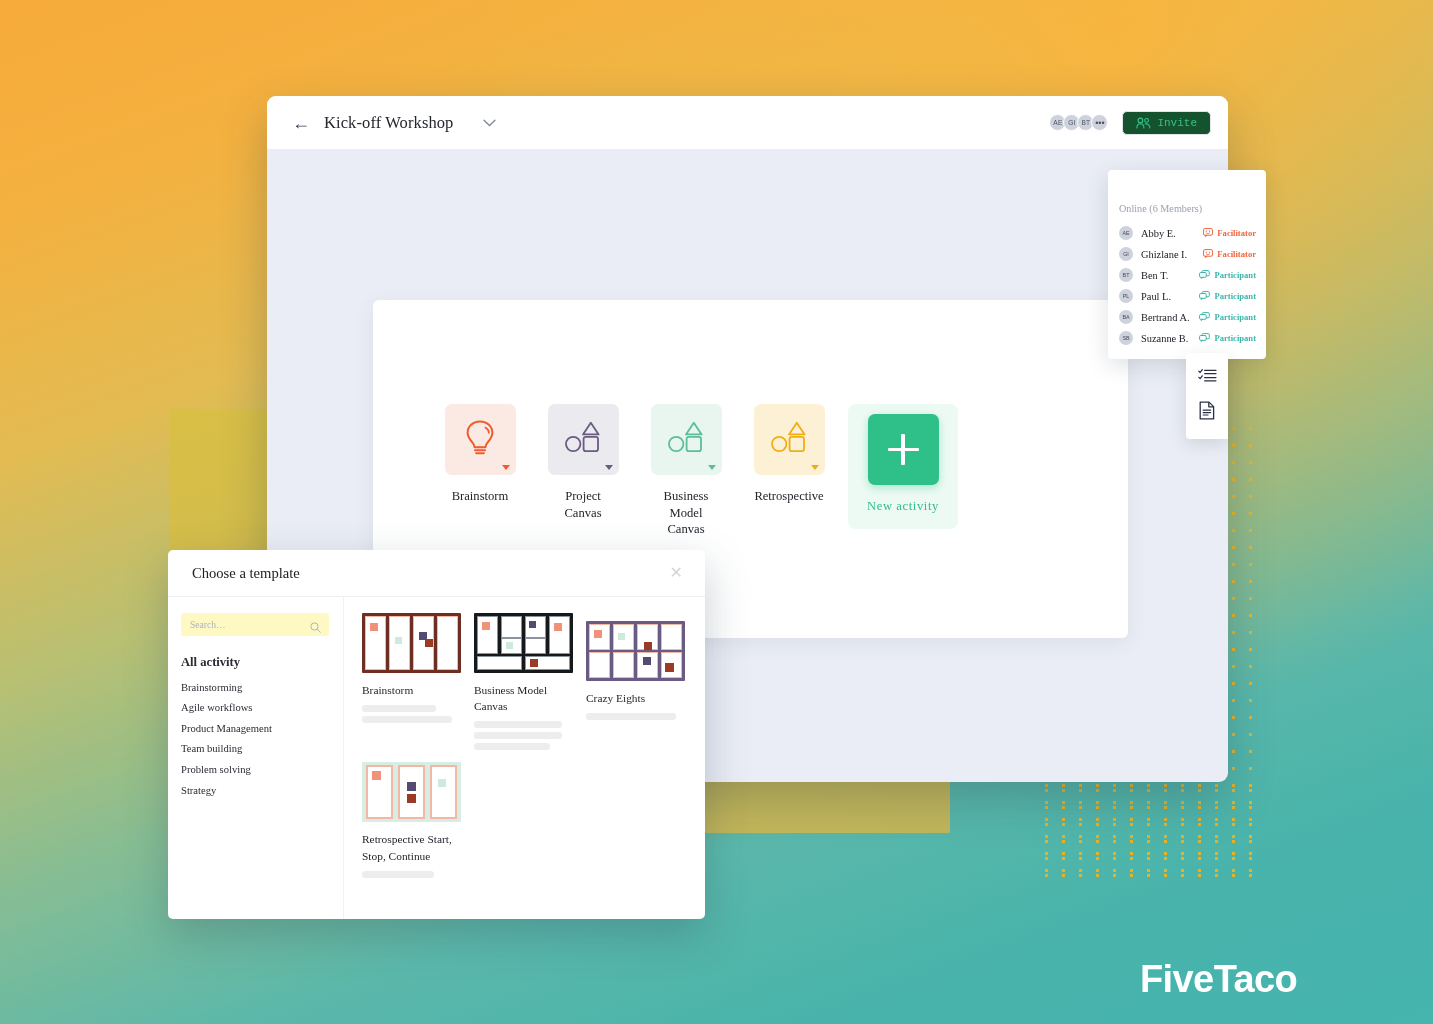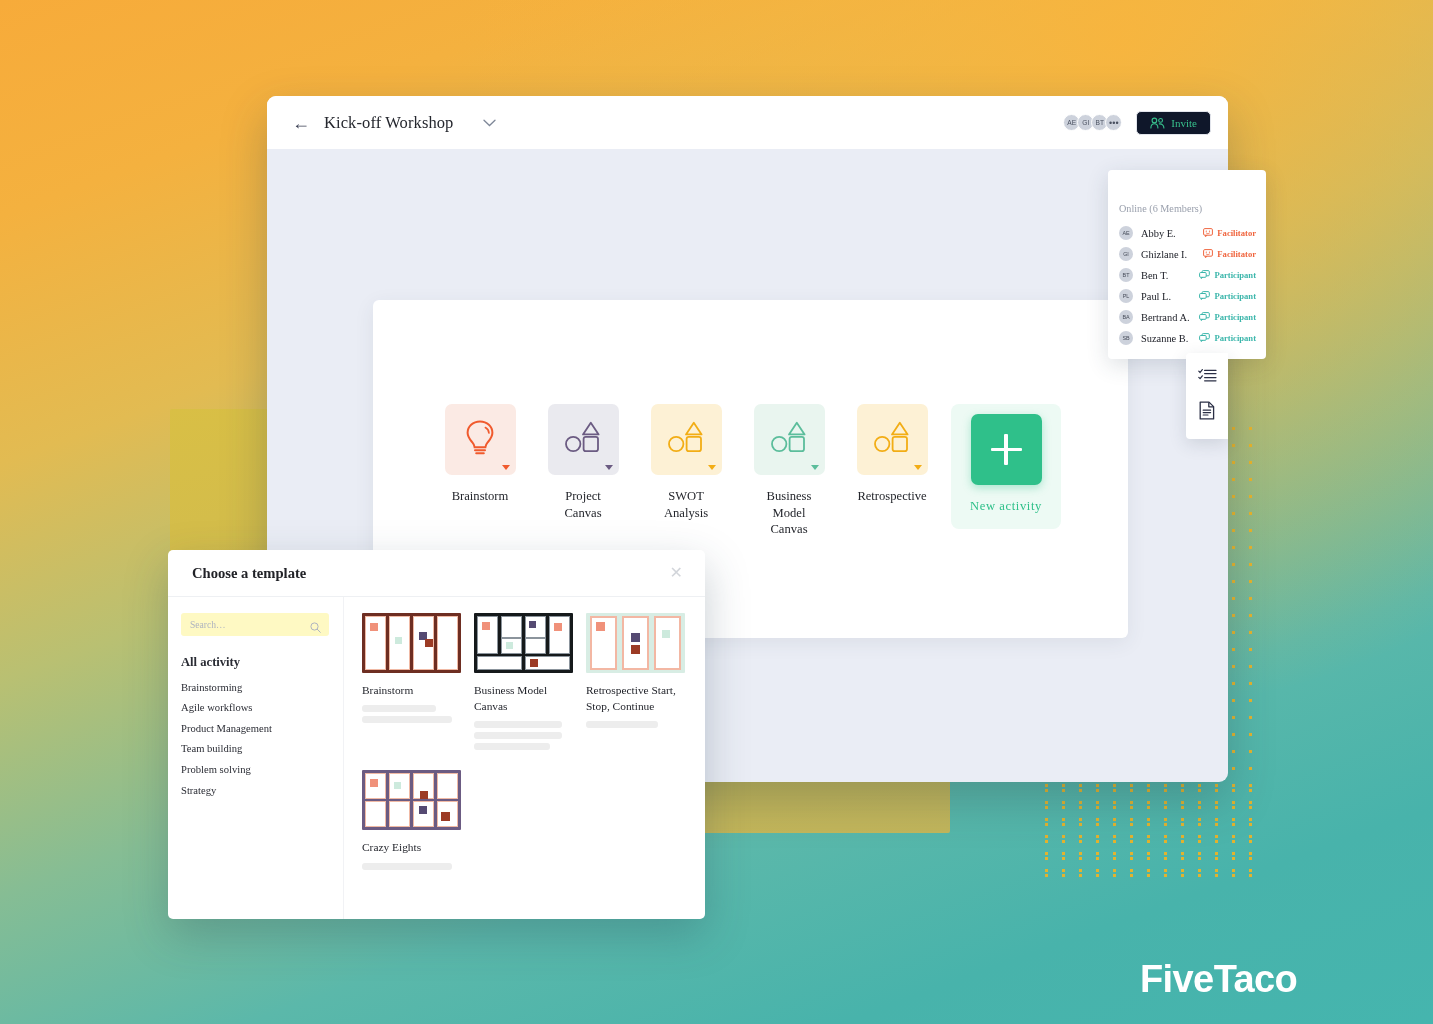--- a/index.html
+++ b/index.html
@@ -85,23 +85,23 @@
     font-size: 6.6px; font-family: "Liberation Sans", sans-serif;
     display: flex; align-items: center; justify-content: center;
     border: 1.4px solid #fff; margin-left: -3px;
     letter-spacing: .2px;
   }
   .avatar:first-child { margin-left: 0; }
   .avatar.more { font-size: 9px; letter-spacing: 0; }
   #invite-btn {
     display: flex; align-items: center; gap: 6px;
     border: 1px solid #e2e5ec; border-radius: 5px;
-    padding: 5px 13px; background: #0f172a;
+    padding: 5px 13px; background: #14532d;
     font-size: 11px; color: #37c08c; cursor: pointer;
-    font-family: Liberation Serif, serif;
+    font-family: Liberation Mono, monospace;
   }
   #invite-btn svg { display: block; }
 
   
   #board-card {
     position: absolute; left: 106px; top: 204px;
     width: 755px; height: 338px;
     background: #fff; border-radius: 6px;
     box-shadow: 0 5px 20px rgba(50,60,80,.08);
   }
@@ -187,21 +187,21 @@
     position: absolute; left: 168px; top: 550px;
     width: 537px; height: 369px;
     background: #fff; border-radius: 5px;
     box-shadow: 0 16px 44px rgba(40,60,80,.26);
     overflow: hidden;
   }
   #modal-header {
     height: 47px; border-bottom: 1px solid #eef0f3;
     display: flex; align-items: center; padding: 0 22px 0 24px;
   }
-  #modal-title { font-size: 14.6px; color: #212227; font-weight: bold; }
+  #modal-title { font-size: 14.6px; color: #212227; }
   #modal-close {
     margin-left: auto; color: #d2d5da; font-size: 16px;
     cursor: pointer; line-height: 1; font-family:"Liberation Sans",sans-serif;
   }
   #modal-body { display: flex; height: 322px; }
   #modal-sidebar {
     width: 176px; padding: 16px 14px 0 13px;
     border-right: 1px solid #f1f2f5;
   }
   #search-wrap {
@@ -317,34 +317,20 @@
                 <rect x="19.6" y="15.8" width="14.4" height="14.4" rx="2.2" fill="none" stroke="#6b5b82" stroke-width="1.8"></rect>
                 <path d="M26.8 1.8 L34.6 13.4 L19 13.4 Z" fill="none" stroke="#6b5b82" stroke-width="1.8" stroke-linejoin="round"></path>
               </svg>
             </span>
             <span class="caret"></span>
           </div>
           <div class="label" style="white-space:pre-line">Project
 Canvas</div>
         </div>
 
-        <div class="activity">
-          <div class="tile" style="background:#fdf1d5;color:#f2ad15">
-            <span>
-              <svg width="38" height="33" viewBox="0 0 38 33">
-                <circle cx="9.2" cy="23" r="7.2" fill="none" stroke="#f2ad15" stroke-width="1.8"></circle>
-                <rect x="19.6" y="15.8" width="14.4" height="14.4" rx="2.2" fill="none" stroke="#f2ad15" stroke-width="1.8"></rect>
-                <path d="M26.8 1.8 L34.6 13.4 L19 13.4 Z" fill="none" stroke="#f2ad15" stroke-width="1.8" stroke-linejoin="round"></path>
-              </svg>
-            </span>
-            <span class="caret"></span>
-          </div>
-          <div class="label" style="white-space:pre-line">SWOT
-Analysis</div>
-        </div>
 
         <div class="activity">
           <div class="tile" style="background:#e9f5ef;color:#5bbd9b">
             <span>
               <svg width="38" height="33" viewBox="0 0 38 33">
                 <circle cx="9.2" cy="23" r="7.2" fill="none" stroke="#5bbd9b" stroke-width="1.8"></circle>
                 <rect x="19.6" y="15.8" width="14.4" height="14.4" rx="2.2" fill="none" stroke="#5bbd9b" stroke-width="1.8"></rect>
                 <path d="M26.8 1.8 L34.6 13.4 L19 13.4 Z" fill="none" stroke="#5bbd9b" stroke-width="1.8" stroke-linejoin="round"></path>
               </svg>
             </span>
@@ -562,36 +548,20 @@
             <div class="note" style="left:56px;top:46px;width:8px;height:8px;background:#9c3b25"></div>
           </div>
           <div class="tpl-name">Business Model Canvas</div>
           <div class="tpl-lines">
             <div class="tpl-line" style="width:88px"></div>
             <div class="tpl-line" style="width:88px"></div>
             <div class="tpl-line" style="width:76px"></div>
           </div>
         </div>
 
-        <div class="tpl">
-          <div class="tpl-thumb" style="background:#d8ede4">
-            <div class="panel" style="left:4px;top:3px;width:27px;height:54px;border:2px solid #f3b7a3"></div>
-            <div class="panel" style="left:36px;top:3px;width:27px;height:54px;border:2px solid #f3b7a3"></div>
-            <div class="panel" style="left:68px;top:3px;width:27px;height:54px;border:2px solid #f3b7a3"></div>
-            <div class="note" style="left:10px;top:9px;width:9px;height:9px;background:#f0917a"></div>
-            <div class="note" style="left:45px;top:20px;width:9px;height:9px;background:#554a72"></div>
-            <div class="note" style="left:45px;top:32px;width:9px;height:9px;background:#9c3b25"></div>
-            <div class="note" style="left:76px;top:17px;width:8px;height:8px;background:#cdeadd"></div>
-          </div>
-          <div class="tpl-name">Retrospective Start, Stop, Continue</div>
-          <div class="tpl-lines">
-            <div class="tpl-line" style="width:72px"></div>
-          </div>
-        </div>
-
         <div class="tpl" style="margin-top:8px">
           <div class="tpl-thumb" style="background:#6b5b82">
             <div class="panel" style="left:3px;top:3px;width:21px;height:26px;border:1.4px solid #f0b9a4"></div>
             <div class="panel" style="left:27px;top:3px;width:21px;height:26px;border:1.4px solid #f0b9a4"></div>
             <div class="panel" style="left:51px;top:3px;width:21px;height:26px;border:1.4px solid #f0b9a4"></div>
             <div class="panel" style="left:75px;top:3px;width:21px;height:26px;border:1.4px solid #f0b9a4"></div>
             <div class="panel" style="left:3px;top:31px;width:21px;height:26px;border:1.4px solid #f0b9a4"></div>
             <div class="panel" style="left:27px;top:31px;width:21px;height:26px;border:1.4px solid #f0b9a4"></div>
             <div class="panel" style="left:51px;top:31px;width:21px;height:26px;border:1.4px solid #f0b9a4"></div>
             <div class="panel" style="left:75px;top:31px;width:21px;height:26px;border:1.4px solid #f0b9a4"></div>
@@ -600,18 +570,34 @@
             <div class="note" style="left:58px;top:21px;width:8px;height:8px;background:#9c3b25"></div>
             <div class="note" style="left:57px;top:36px;width:8px;height:8px;background:#554a72"></div>
             <div class="note" style="left:79px;top:42px;width:9px;height:9px;background:#9c3b25"></div>
           </div>
           <div class="tpl-name">Crazy Eights</div>
           <div class="tpl-lines">
             <div class="tpl-line" style="width:90px"></div>
           </div>
         </div>
 
+        <div class="tpl">
+          <div class="tpl-thumb" style="background:#d8ede4">
+            <div class="panel" style="left:4px;top:3px;width:27px;height:54px;border:2px solid #f3b7a3"></div>
+            <div class="panel" style="left:36px;top:3px;width:27px;height:54px;border:2px solid #f3b7a3"></div>
+            <div class="panel" style="left:68px;top:3px;width:27px;height:54px;border:2px solid #f3b7a3"></div>
+            <div class="note" style="left:10px;top:9px;width:9px;height:9px;background:#f0917a"></div>
+            <div class="note" style="left:45px;top:20px;width:9px;height:9px;background:#554a72"></div>
+            <div class="note" style="left:45px;top:32px;width:9px;height:9px;background:#9c3b25"></div>
+            <div class="note" style="left:76px;top:17px;width:8px;height:8px;background:#cdeadd"></div>
+          </div>
+          <div class="tpl-name">Retrospective Start, Stop, Continue</div>
+          <div class="tpl-lines">
+            <div class="tpl-line" style="width:72px"></div>
+          </div>
+        </div>
+
       </div>
     </div>
   </div>
 
   <div id="brand">FiveTaco</div>
 </div>
 
 </body></html>

